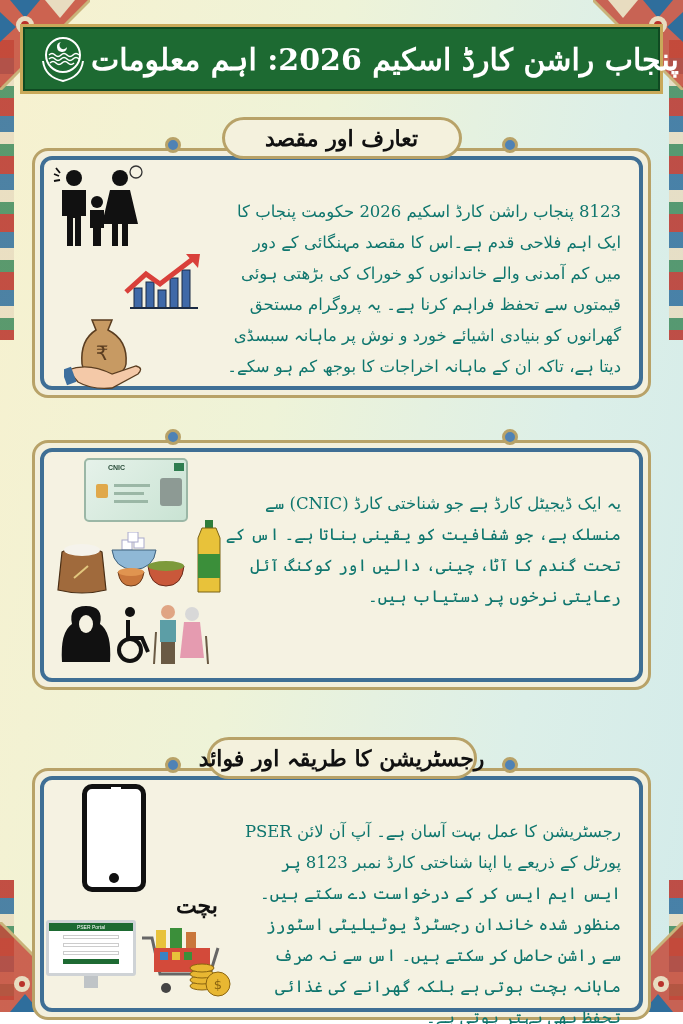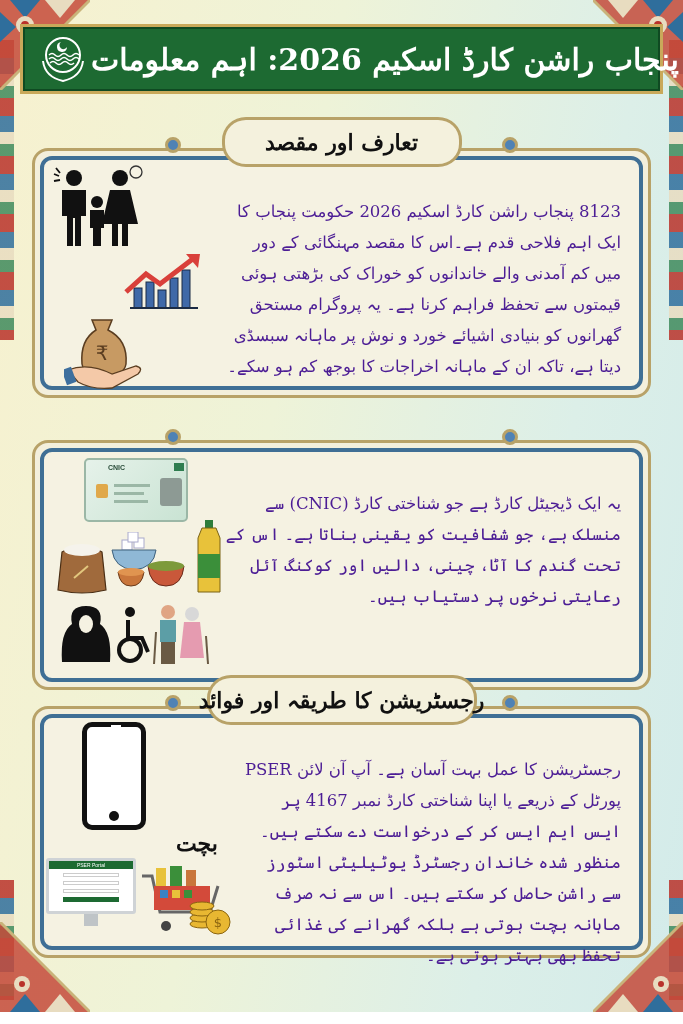--- a/index.html
+++ b/index.html
@@ -54,40 +54,40 @@
   }
   .section .inner {
     width: 100%; height: 100%;
     border: 4px solid #3f6f95; border-radius: 12px;
     background: #f5f2e2;
     position: relative;
     display: flex;
   }
   .ribbon {
     position: absolute; left: 50%; transform: translateX(-50%);
-    top: -34px; height: 50px; min-width: 200px;
+    top: -34px; height: 42px; min-width: 200px;
     padding: 0 28px;
     background: #f4f1dd;
     border: 3px solid #b8a268;
     border-radius: 24px / 23px;
     display: flex; align-items: center; justify-content: center;
     z-index: 3;
   }
   .ribbon-text {
     font-family: "DejaVu Serif", serif; font-weight: bold; font-size: 22px; color: #111;
     direction: rtl; white-space: nowrap;
   }
   .knob {
     position: absolute; top: -14px; width: 16px; height: 16px; border-radius: 50%;
     background: #4f82b5; border: 3px solid #b8a268; z-index: 4;
   }
   .section .body-text {
     flex: 1;
     direction: rtl; text-align: right;
-    font-family: "DejaVu Serif", serif; font-size: 16.5px; line-height: 31px; color: #4c1d95;
+    font-family: "DejaVu Serif", serif; font-size: 16.5px; line-height: 31px; color: #0f766e;
     padding: 36px 18px 10px 8px;
   }
   .art { width: 170px; flex-shrink: 0; position: relative; }
 
   
   .abs { position: absolute; }
   .sms-bubble {
     position: absolute; left: 12px; top: 24px; width: 96px; height: 44px;
     background: #d3e6f2; border-radius: 6px;
     font-family: "Liberation Sans", sans-serif; font-weight: bold; font-size: 12.5px; color: #1d2a33;
@@ -270,21 +270,21 @@
             <line x1="154" y1="34" x2="156" y2="62" stroke="#6a5a44" stroke-width="2"></line>
         </g>
       </svg>
     </div>
     <div class="body-text">
       <p>یہ ایک ڈیجیٹل کارڈ ہے جو شناختی کارڈ (CNIC) سے منسلک ہے، جو شفافیت کو یقینی بناتا ہے۔ اس کے تحت گندم کا آٹا، چینی، دالیں اور کوکنگ آئل رعایتی نرخوں پر دستیاب ہیں۔</p>
     </div>
   </div>
 </div>
 
-<div class="section" style="top:706px;height:252px;">
+<div class="section" style="top:768px;height:252px;">
   <div class="knob" style="left:130px;"></div>
   <div class="knob" style="right:130px;"></div>
   <div class="ribbon" style="width:270px;">
     <span class="ribbon-text">رجسٹریشن کا طریقہ اور فوائد</span>
   </div>
   <div class="inner">
     <div class="art" style="width:190px">
       <div class="abs" style="left:38px;top:4px;width:64px;height:108px;border:5px solid #111;border-radius:10px;background:#fff;">
         <div class="abs" style="left:24px;top:-2px;width:10px;height:3px;background:#fff;"></div>
         <div class="abs" style="left:22px;bottom:4px;width:10px;height:10px;border-radius:50%;background:#111;"></div>
@@ -317,15 +317,15 @@
         <g fill="#e8b732" stroke="#8a6410" stroke-width="1">
           <ellipse cx="62" cy="58" rx="12" ry="4"></ellipse>
             <ellipse cx="62" cy="52" rx="12" ry="4"></ellipse>
             <ellipse cx="62" cy="46" rx="12" ry="4"></ellipse>
             <ellipse cx="62" cy="40" rx="12" ry="4"></ellipse>
           <circle cx="78" cy="56" r="12"></circle>
         </g>
         <text x="78" y="61" font-size="13" text-anchor="middle" fill="#8a6410" font-family="DejaVu Sans, sans-serif">$</text>
       </svg>
     </div>
-    <div class="body-text">رجسٹریشن کا عمل بہت آسان ہے۔ آپ آن لائن PSER پورٹل کے ذریعے یا اپنا شناختی کارڈ نمبر 4167 پر ایس ایم ایس کر کے درخواست دے سکتے ہیں۔ منظور شدہ خاندان رجسٹرڈ یوٹیلیٹی اسٹورز سے راشن حاصل کر سکتے ہیں۔ اس سے نہ صرف ماہانہ بچت ہوتی ہے بلکہ گھرانے کی غذائی تحفظ بھی بہتر ہوتی ہے۔</div>
+    <div class="body-text">رجسٹریشن کا عمل بہت آسان ہے۔ آپ آن لائن PSER پورٹل کے ذریعے یا اپنا شناختی کارڈ نمبر 8123 پر ایس ایم ایس کر کے درخواست دے سکتے ہیں۔ منظور شدہ خاندان رجسٹرڈ یوٹیلیٹی اسٹورز سے راشن حاصل کر سکتے ہیں۔ اس سے نہ صرف ماہانہ بچت ہوتی ہے بلکہ گھرانے کی غذائی تحفظ بھی بہتر ہوتی ہے۔</div>
   </div>
 </div>
 
 </body></html>

